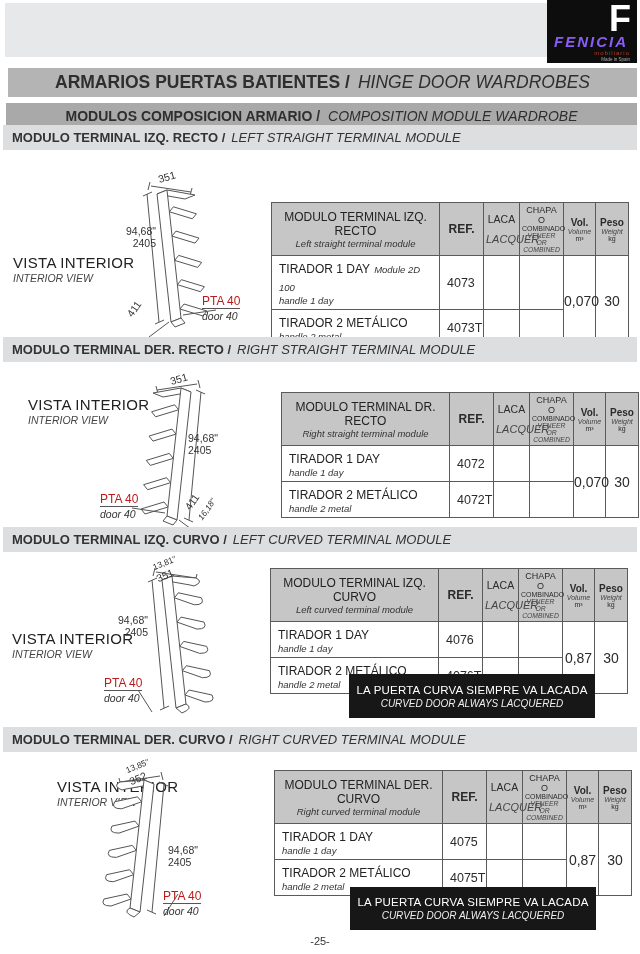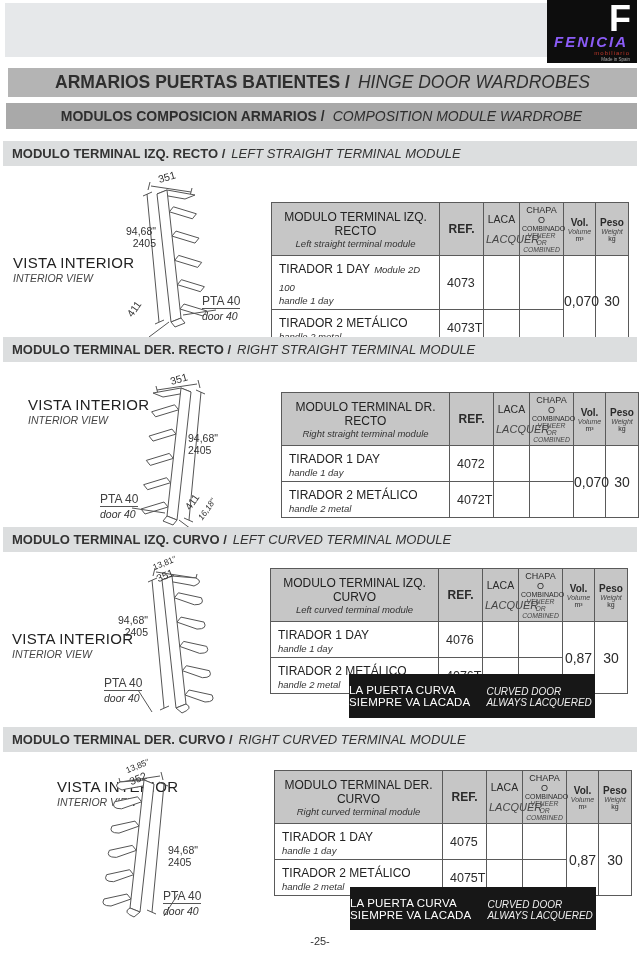--- a/index.html
+++ b/index.html
@@ -35,21 +35,21 @@
 
   .dim { position:absolute; font-size:10.5px; color:#333; white-space:nowrap; }
   .dim.small { font-size:8.5px; }
   .dim.it { font-style:italic; }
   .rot16 { transform:rotate(-16deg); transform-origin:left bottom; }
   .rot22 { transform:rotate(-22deg); transform-origin:left bottom; }
   .rot55 { transform:rotate(-55deg); transform-origin:left bottom; }
   .hlbl { text-align:right; line-height:12px; font-size:10.5px; color:#333; position:absolute; width:44px; }
   .hlbl.la { text-align:left; }
   .pta { position:absolute; }
-  .pta .p1 { font-size:12px; color:#404040; }
+  .pta .p1 { font-size:12px; color:#b91c1c; }
   .pta .p2 { font-size:10.5px; font-style:italic; color:#333; border-top:1px solid #555; padding-top:1px; }
 
   table.spec { position:absolute; width:357px; border-collapse:collapse; table-layout:fixed; background:#fff; }
   table.spec th, table.spec td { border:1px solid #5a5a5a; vertical-align:middle; }
   .c-desc { width:168px; } .c-ref { width:44px; } .c-laca { width:36px; }
   .c-chapa { width:44px; } .c-vol { width:32px; } .c-peso { width:33px; }
   tr.hrow th { background:#c6c6c6; height:37px; text-align:center; font-weight:normal; padding:2px; }
   th.desc-h { text-align:left; padding-left:7px; }
   .tt-es { font-size:12px; color:#222; }
   .tt-en { font-size:9.5px; font-style:italic; color:#333; }
@@ -61,21 +61,21 @@
   .v1 { font-size:10px;font-weight:bold; } .v2 { font-size:7px; font-style:italic; color:#444; } .v3 { font-size:7px; }
   tr.brow td { height:31px;margin-top:18px; }
   td.desc { padding:3px 4px 3px 7px; }
   .rn { font-size:12px; color:#222; }
   .rnote { font-size:9.5px; font-style:italic; color:#333; margin-left:4px; }
   .ren { font-size:9.5px; font-style:italic; color:#333; }
   td.refv { font-size:12.5px; padding-left:7px; }
   td.mval { text-align:center; font-size:14px; }
 
   .warn { position:absolute; width:246px; height:44px; background:#171717; color:#fff;
-          display:flex; flex-direction:row; align-items:center; justify-content:center; }
+          display:flex; flex-direction:column; align-items:center; justify-content:center; }
   .warn .w1 { font-size:11.5px; letter-spacing:.2px; }
   .warn .w2 { font-size:10px; font-style:italic; margin-top:2px; color:#eee; }
 
   .footer { position:absolute; left:0; top:935px; width:640px; text-align:center; font-size:11px; color:#333; }
 </style>
 </head>
 <body>
 
 <div id="page">
 
@@ -85,25 +85,25 @@
     <div class="logo-brand">FENICIA</div>
     <div class="logo-sub">mobiliario</div>
     <div class="logo-origin">Made in Spain</div>
   </div>
 
   <div class="banner1">
     <span>ARMARIOS PUERTAS BATIENTES /</span>
     <i>HINGE DOOR WARDROBES</i>
   </div>
   <div class="banner2">
-    <span>MODULOS COMPOSICION ARMARIOS /</span>
+    <span>MODULOS COMPOSICION ARMARIO /</span>
     <i>COMPOSITION MODULE WARDROBE</i>
   </div>
 
-  <div class="sec-title" style="top:141px">
+  <div class="sec-title" style="top:125px">
     <span>MODULO TERMINAL IZQ. RECTO /</span>
     <i>LEFT STRAIGHT TERMINAL MODULE</i>
   </div>
 
   <div class="vista" style="left:13px; top:254px">
     <div class="v-es">VISTA INTERIOR</div>
     <div class="v-en">INTERIOR VIEW</div>
   </div>
 
   <svg class="diag" style="left:103px; top:170px" width="120" height="172" viewBox="0 0 120 172">

